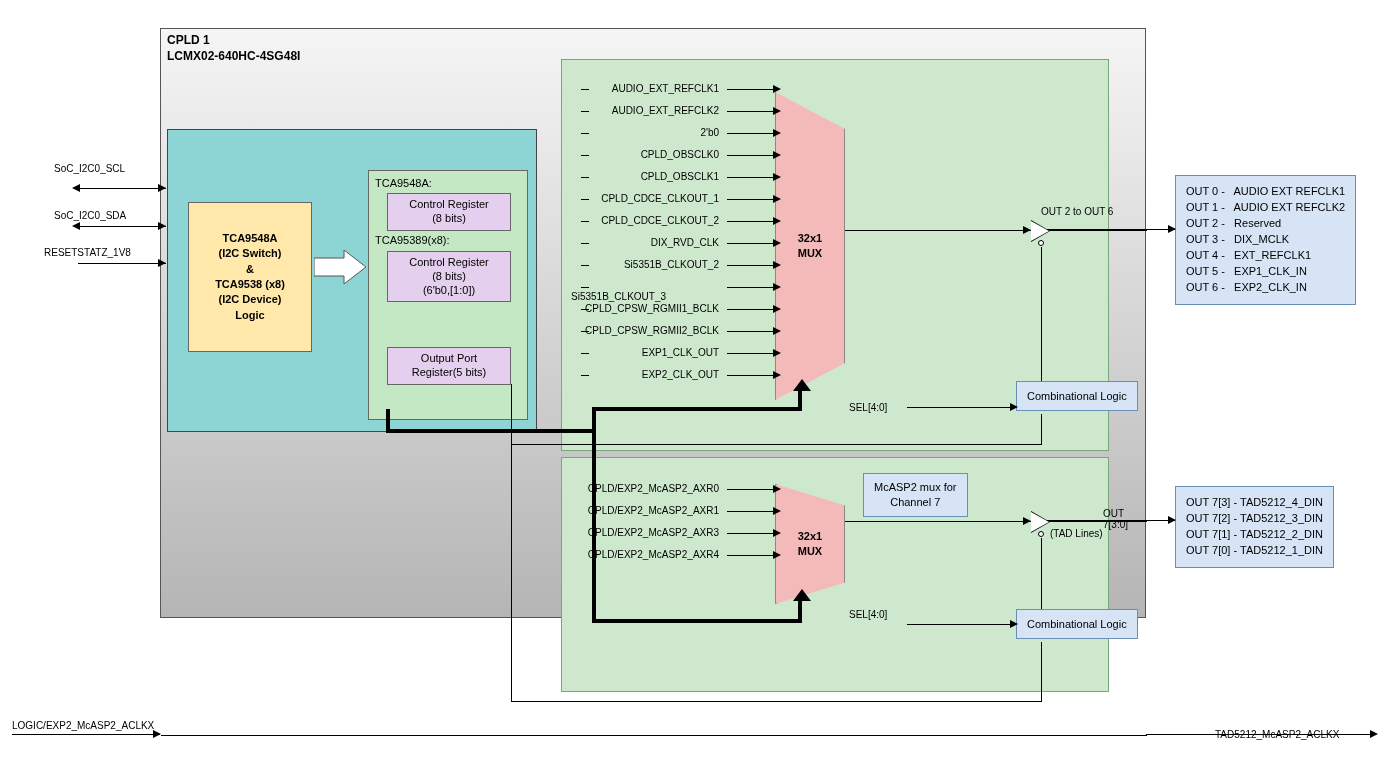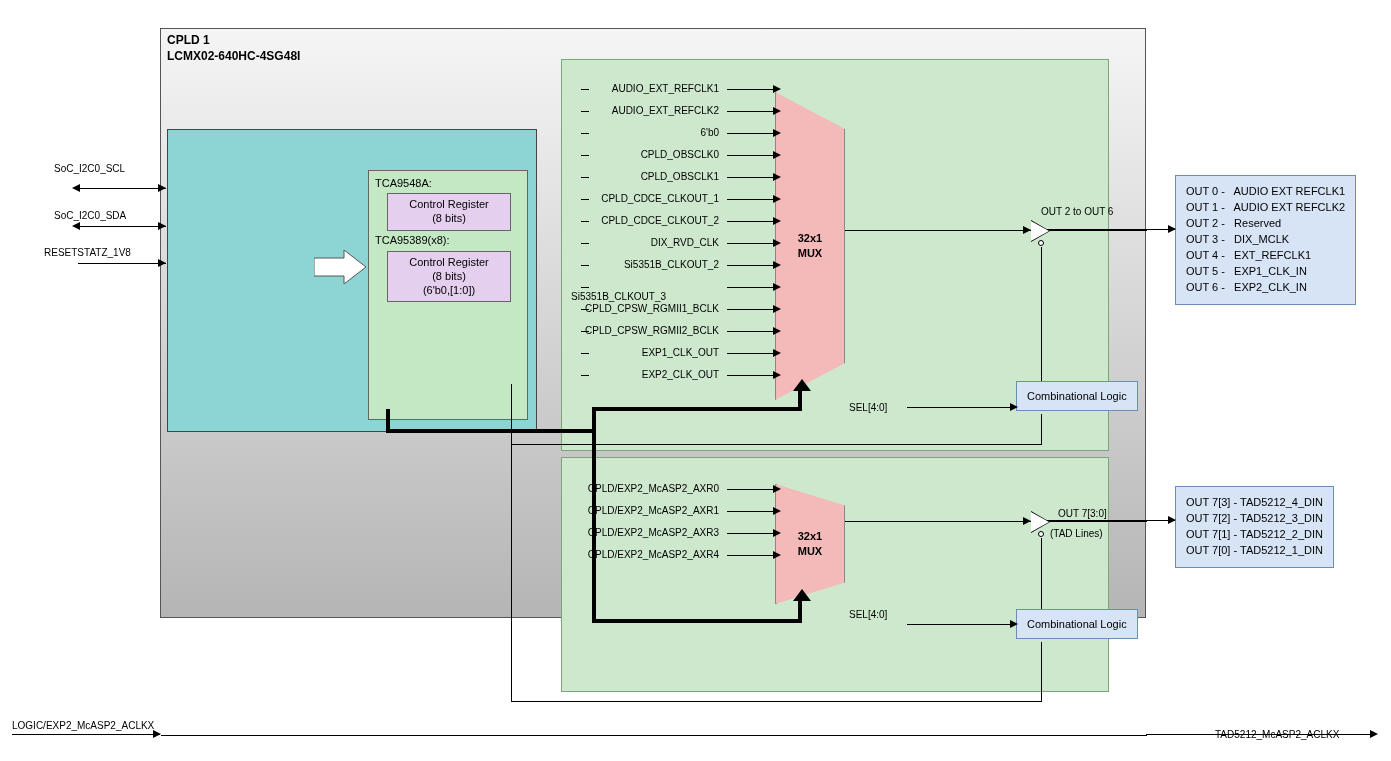--- a/index.html
+++ b/index.html
@@ -167,35 +167,45 @@
 </head>
 <body>
 
 <div class="cpld-box">
   <div class="cpld-title">
     <span>CPLD 1</span><br>
     <span>LCMX02-640HC-4SG48I</span>
   </div>
 
   <div class="i2c-logic">
+    <div class="tca-block">
+        <span style="white-space:pre-line">TCA9548A
+(I2C Switch)
+&amp;
+TCA9538 (x8)
+(I2C Device)
+Logic</span>
+      </div>
 
     <div class="white-arrow">
       <svg width="52" height="34">
           <polygon points="0,8 30,8 30,0 52,17 30,34 30,26 0,26" fill="#fff" stroke="#555" stroke-width="1"></polygon>
         </svg>
     </div>
 
     <div class="reg-outer">
       <div class="reg-label" style="left:6px; top:6px;">TCA9548A:</div>
       <div class="reg-box" style="left:18px; top:22px; width:124px;"><span style="white-space:pre-line">Control Register
 (8 bits)</span></div>
       <div class="reg-label" style="left:6px; top:63px;">TCA95389(x8):</div>
       <div class="reg-box" style="left:18px; top:80px; width:124px;"><span style="white-space:pre-line">Control Register
 (8 bits)
 (6'b0,[1:0])</span></div>
+      <div class="reg-box" style="left:18px; top:176px; width:124px;"><span style="white-space:pre-line">Output Port
+Register(5 bits)</span></div>
     </div>
   </div>
 
   <div class="mux-region region1"></div>
   <div class="mux-region region2"></div>
 
   <div class="mux-shape mux1">
     <span>32x1</span>
     <span>MUX</span>
   </div>
@@ -207,21 +217,21 @@
 
   <div id="mux1-inputs">
       <div class="sig-row" style="left: 410px; top: 54px; width: 148px; text-align: right;">AUDIO_EXT_REFCLK1</div>
       <div class="wire" style="left: 566px; top: 60px; width: 48px; height: 1px;"></div>
       <div class="tri" style="left: 612px; top: 56px; border-top: 4px solid transparent; border-bottom: 4px solid transparent; border-left: 8px solid rgb(0, 0, 0);"></div>
       <div class="wire" style="left: 420px; top: 60px; width: 8px; height: 1px;"></div>
       <div class="sig-row" style="left: 410px; top: 76px; width: 148px; text-align: right;">AUDIO_EXT_REFCLK2</div>
       <div class="wire" style="left: 566px; top: 82px; width: 48px; height: 1px;"></div>
       <div class="tri" style="left: 612px; top: 78px; border-top: 4px solid transparent; border-bottom: 4px solid transparent; border-left: 8px solid rgb(0, 0, 0);"></div>
       <div class="wire" style="left: 420px; top: 82px; width: 8px; height: 1px;"></div>
-      <div class="sig-row" style="left: 410px; top: 98px; width: 148px; text-align: right;">6'b0</div>
+      <div class="sig-row" style="left: 410px; top: 98px; width: 148px; text-align: right;">2'b0</div>
       <div class="wire" style="left: 566px; top: 104px; width: 48px; height: 1px;"></div>
       <div class="tri" style="left: 612px; top: 100px; border-top: 4px solid transparent; border-bottom: 4px solid transparent; border-left: 8px solid rgb(0, 0, 0);"></div>
       <div class="wire" style="left: 420px; top: 104px; width: 8px; height: 1px;"></div>
       <div class="sig-row" style="left: 410px; top: 120px; width: 148px; text-align: right;">CPLD_OBSCLK0</div>
       <div class="wire" style="left: 566px; top: 126px; width: 48px; height: 1px;"></div>
       <div class="tri" style="left: 612px; top: 122px; border-top: 4px solid transparent; border-bottom: 4px solid transparent; border-left: 8px solid rgb(0, 0, 0);"></div>
       <div class="wire" style="left: 420px; top: 126px; width: 8px; height: 1px;"></div>
       <div class="sig-row" style="left: 410px; top: 142px; width: 148px; text-align: right;">CPLD_OBSCLK1</div>
       <div class="wire" style="left: 566px; top: 148px; width: 48px; height: 1px;"></div>
       <div class="tri" style="left: 612px; top: 144px; border-top: 4px solid transparent; border-bottom: 4px solid transparent; border-left: 8px solid rgb(0, 0, 0);"></div>
@@ -272,29 +282,31 @@
       <div class="wire" style="left: 566px; top: 482px; width: 48px; height: 1px;"></div>
       <div class="tri" style="left: 612px; top: 478px; border-top: 4px solid transparent; border-bottom: 4px solid transparent; border-left: 8px solid rgb(0, 0, 0);"></div>
       <div class="sig-row" style="left: 410px; top: 498px; width: 148px; text-align: right;">CPLD/EXP2_McASP2_AXR3</div>
       <div class="wire" style="left: 566px; top: 504px; width: 48px; height: 1px;"></div>
       <div class="tri" style="left: 612px; top: 500px; border-top: 4px solid transparent; border-bottom: 4px solid transparent; border-left: 8px solid rgb(0, 0, 0);"></div>
       <div class="sig-row" style="left: 410px; top: 520px; width: 148px; text-align: right;">CPLD/EXP2_McASP2_AXR4</div>
       <div class="wire" style="left: 566px; top: 526px; width: 48px; height: 1px;"></div>
       <div class="tri" style="left: 612px; top: 522px; border-top: 4px solid transparent; border-bottom: 4px solid transparent; border-left: 8px solid rgb(0, 0, 0);"></div>
     </div>
 
+  <div class="info-box" style="left:702px; top:444px;"><span style="white-space:pre-line">McASP2 mux for
+Channel 7</span></div>
 
   <div class="txt" style="left:688px; top:373px;">SEL[4:0]</div>
   <div class="txt" style="left:688px; top:580px;">SEL[4:0]</div>
 
   <div class="comb-box" style="left:855px; top:352px;">Combinational Logic</div>
   <div class="comb-box" style="left:855px; top:580px;">Combinational Logic</div>
 
   <div class="txt" style="left:880px; top:177px;">OUT 2 to OUT 6</div>
-  <div class="txt" style="left:897px; top:479px;">OUT 7[3:0]</div>
+  <div class="txt" style="left:942px; top:479px;">OUT 7[3:0]</div>
   <div class="txt" style="left:889px; top:499px;">(TAD Lines)</div>
 
   <div class="buffer-outline" style="left:870px; top:191px;"></div>
   <div class="buffer" style="left:870px; top:192px;"></div>
   <div style="position:absolute; left:877px; top:211px; width:6px; height:6px; border:1px solid #000; border-radius:50%; background:#fff;"></div>
 
   <div class="buffer-outline" style="left:870px; top:482px;"></div>
   <div class="buffer" style="left:870px; top:483px;"></div>
   <div style="position:absolute; left:877px; top:502px; width:6px; height:6px; border:1px solid #000; border-radius:50%; background:#fff;"></div>
 

